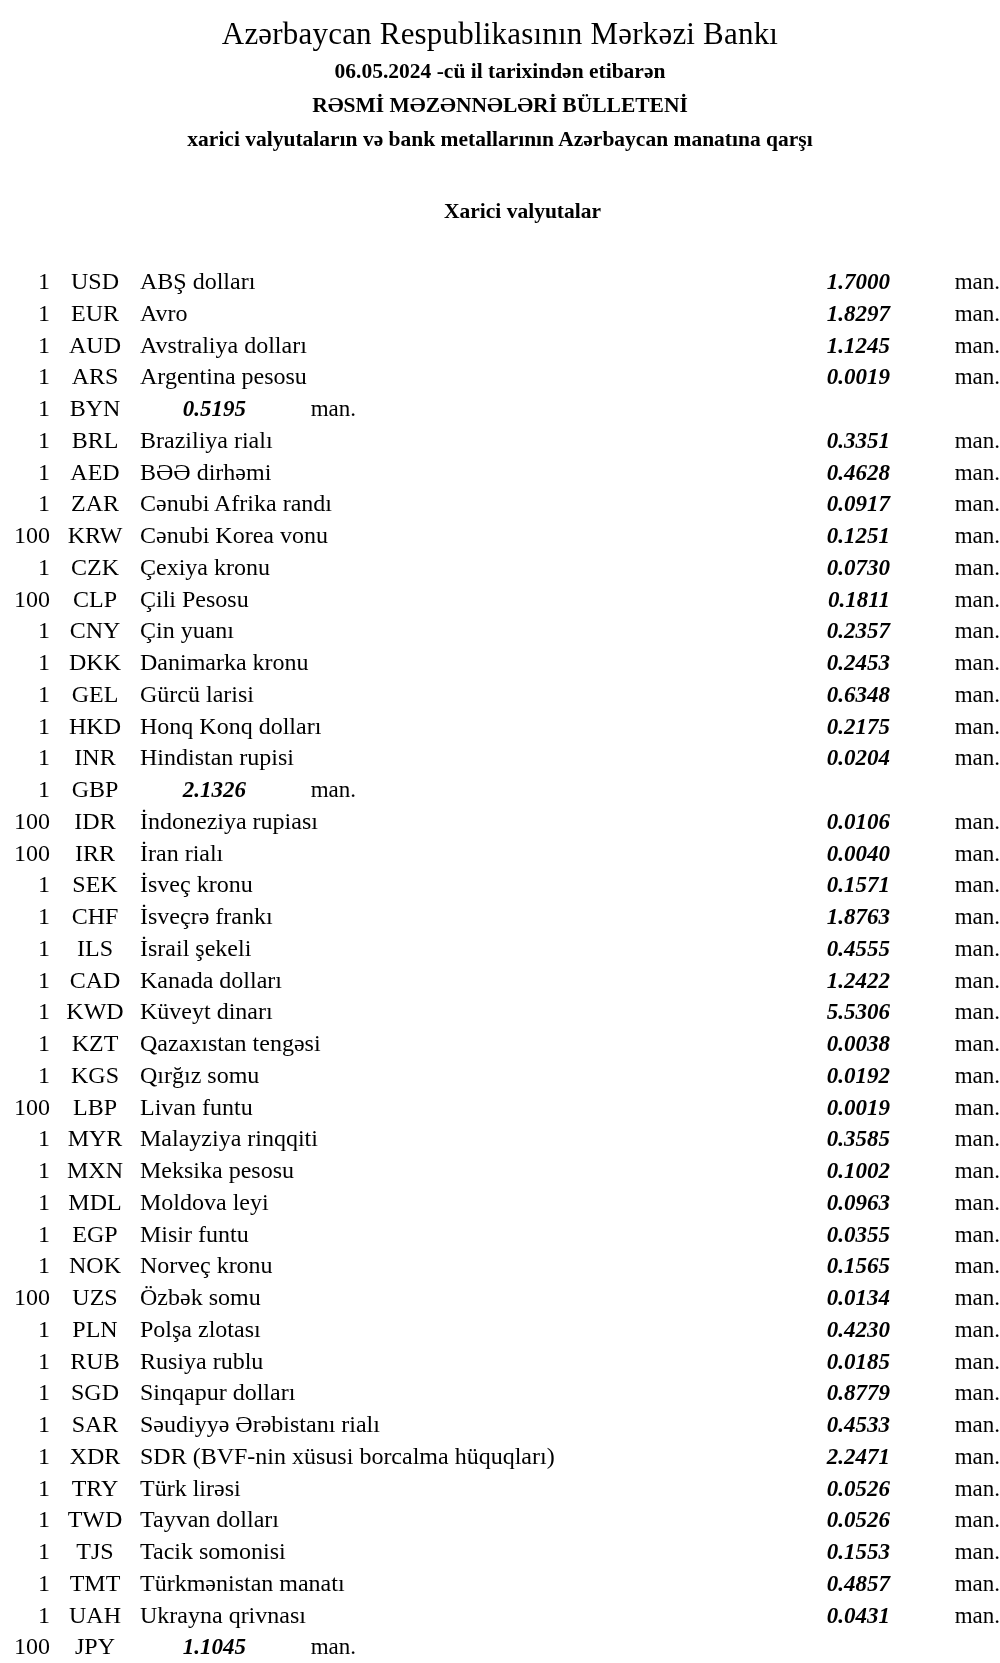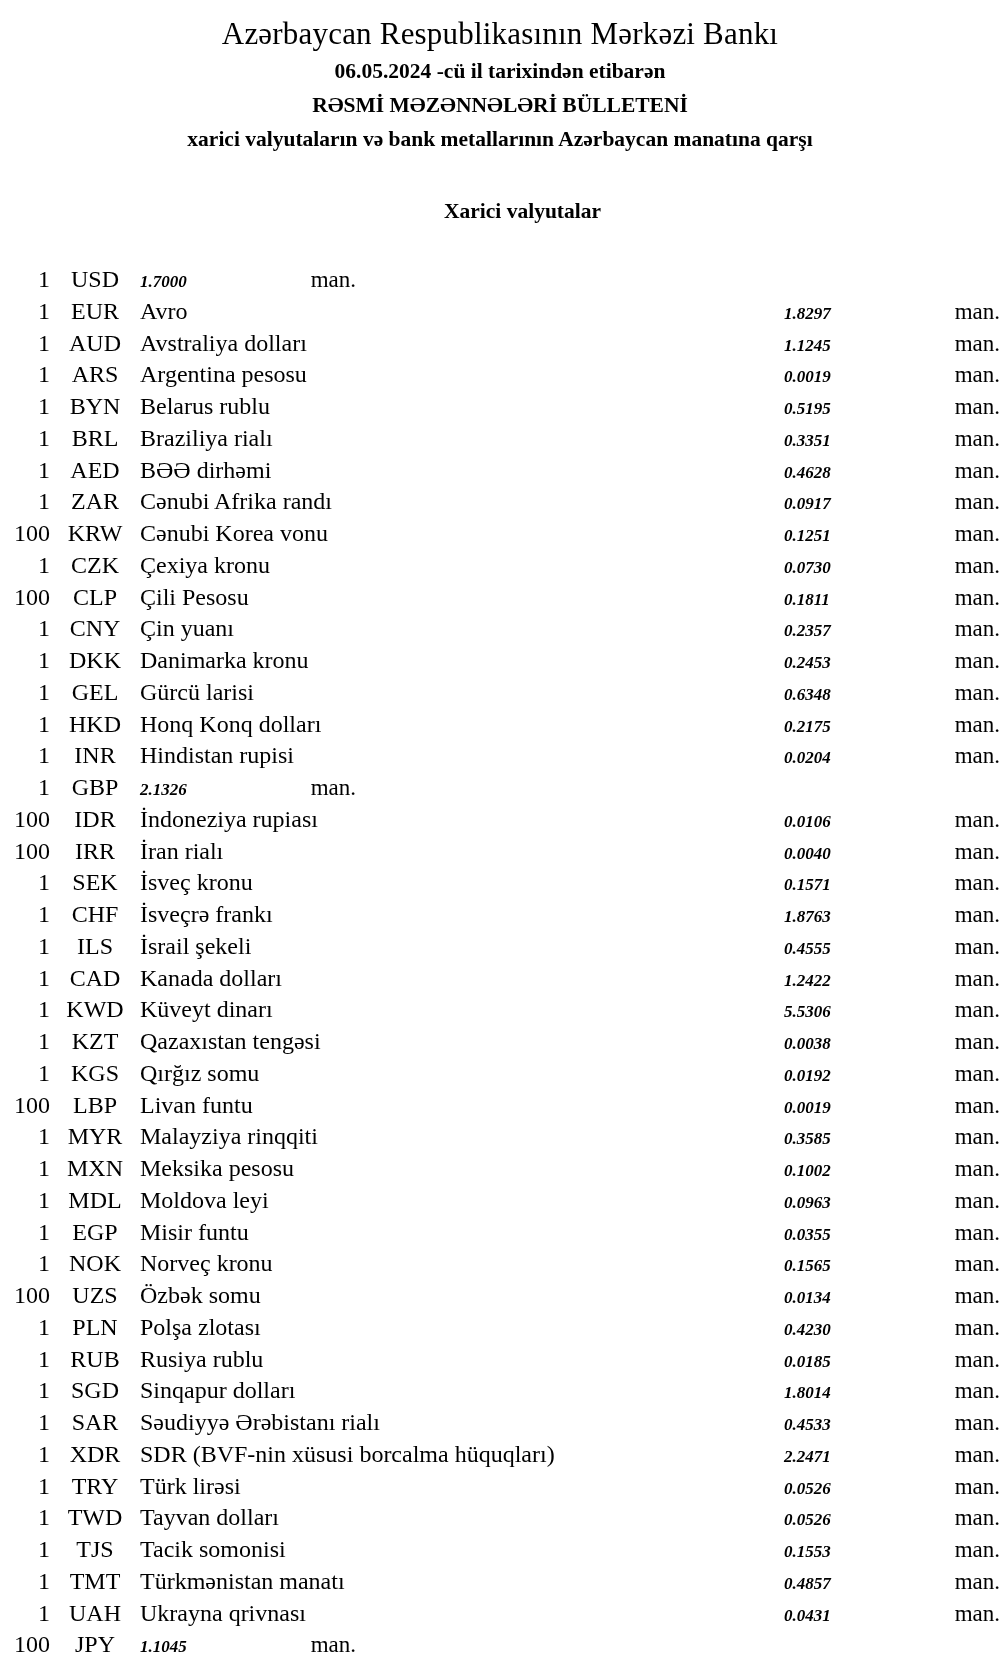--- a/index.html
+++ b/index.html
@@ -37,22 +37,22 @@
     align-items: baseline;
     height: 31.75px;
     line-height: 31.75px;
     font-size: 24px;
     white-space: nowrap;
   }
   .cell-qty   { flex: 0 0 auto; width: 50px;  text-align: right; }
   .cell-code  { flex: 0 0 auto; width: 90px;  text-align: center; margin-top: 27px; }
   .cell-name  { flex: 1 1 auto; text-align: left; overflow: hidden; }
   .cell-rate  {
-    flex: 0 0 auto; width: 106px; text-align: left;
-    font-weight: bold; font-style: italic; font-size: 17px; margin-top: 32px;
+    flex: 0 0 auto; width: 106px; text-align: right;
+    font-weight: bold; font-style: italic; font-size: 23px; margin-top: 32px;
   }
   .cell-unit  {
     flex: 0 0 auto; width: 110px; text-align: right;
     padding-left: 20px; box-sizing: border-box; font-size: 23px;
   }
 </style>
 </head>
 <body>
 
 <div class="doc-header">
@@ -61,20 +61,21 @@
   <div class="doc-line">RƏSMİ MƏZƏNNƏLƏRİ BÜLLETENİ</div>
   <div class="doc-line">xarici valyutaların və bank metallarının Azərbaycan manatına qarşı</div>
 </div>
 
 <div class="section-title">Xarici valyutalar</div>
 
 <div class="rates-table">
   <div class="rate-row">
     <span class="cell-qty">1</span>
     <span class="cell-code">USD</span>
+    <span class="cell-name">ABŞ dolları</span>
     <span class="cell-rate">1.7000</span>
     <span class="cell-unit">man.</span>
   </div>
 
   <div class="rate-row">
     <span class="cell-qty">1</span>
     <span class="cell-code">EUR</span>
     <span class="cell-name">Avro</span>
     <span class="cell-rate">1.8297</span>
     <span class="cell-unit">man.</span>
@@ -92,21 +93,20 @@
     <span class="cell-qty">1</span>
     <span class="cell-code">ARS</span>
     <span class="cell-name">Argentina pesosu</span>
     <span class="cell-rate">0.0019</span>
     <span class="cell-unit">man.</span>
   </div>
 
   <div class="rate-row">
     <span class="cell-qty">1</span>
     <span class="cell-code">BYN</span>
-    <span class="cell-name">Belarus rublu</span>
     <span class="cell-rate">0.5195</span>
     <span class="cell-unit">man.</span>
   </div>
 
   <div class="rate-row">
     <span class="cell-qty">1</span>
     <span class="cell-code">BRL</span>
     <span class="cell-name">Braziliya rialı</span>
     <span class="cell-rate">0.3351</span>
     <span class="cell-unit">man.</span>
@@ -340,21 +340,21 @@
     <span class="cell-code">RUB</span>
     <span class="cell-name">Rusiya rublu</span>
     <span class="cell-rate">0.0185</span>
     <span class="cell-unit">man.</span>
   </div>
 
   <div class="rate-row">
     <span class="cell-qty">1</span>
     <span class="cell-code">SGD</span>
     <span class="cell-name">Sinqapur dolları</span>
-    <span class="cell-rate">1.8014</span>
+    <span class="cell-rate">0.8779</span>
     <span class="cell-unit">man.</span>
   </div>
 
   <div class="rate-row">
     <span class="cell-qty">1</span>
     <span class="cell-code">SAR</span>
     <span class="cell-name">Səudiyyə Ərəbistanı rialı</span>
     <span class="cell-rate">0.4533</span>
     <span class="cell-unit">man.</span>
   </div>

